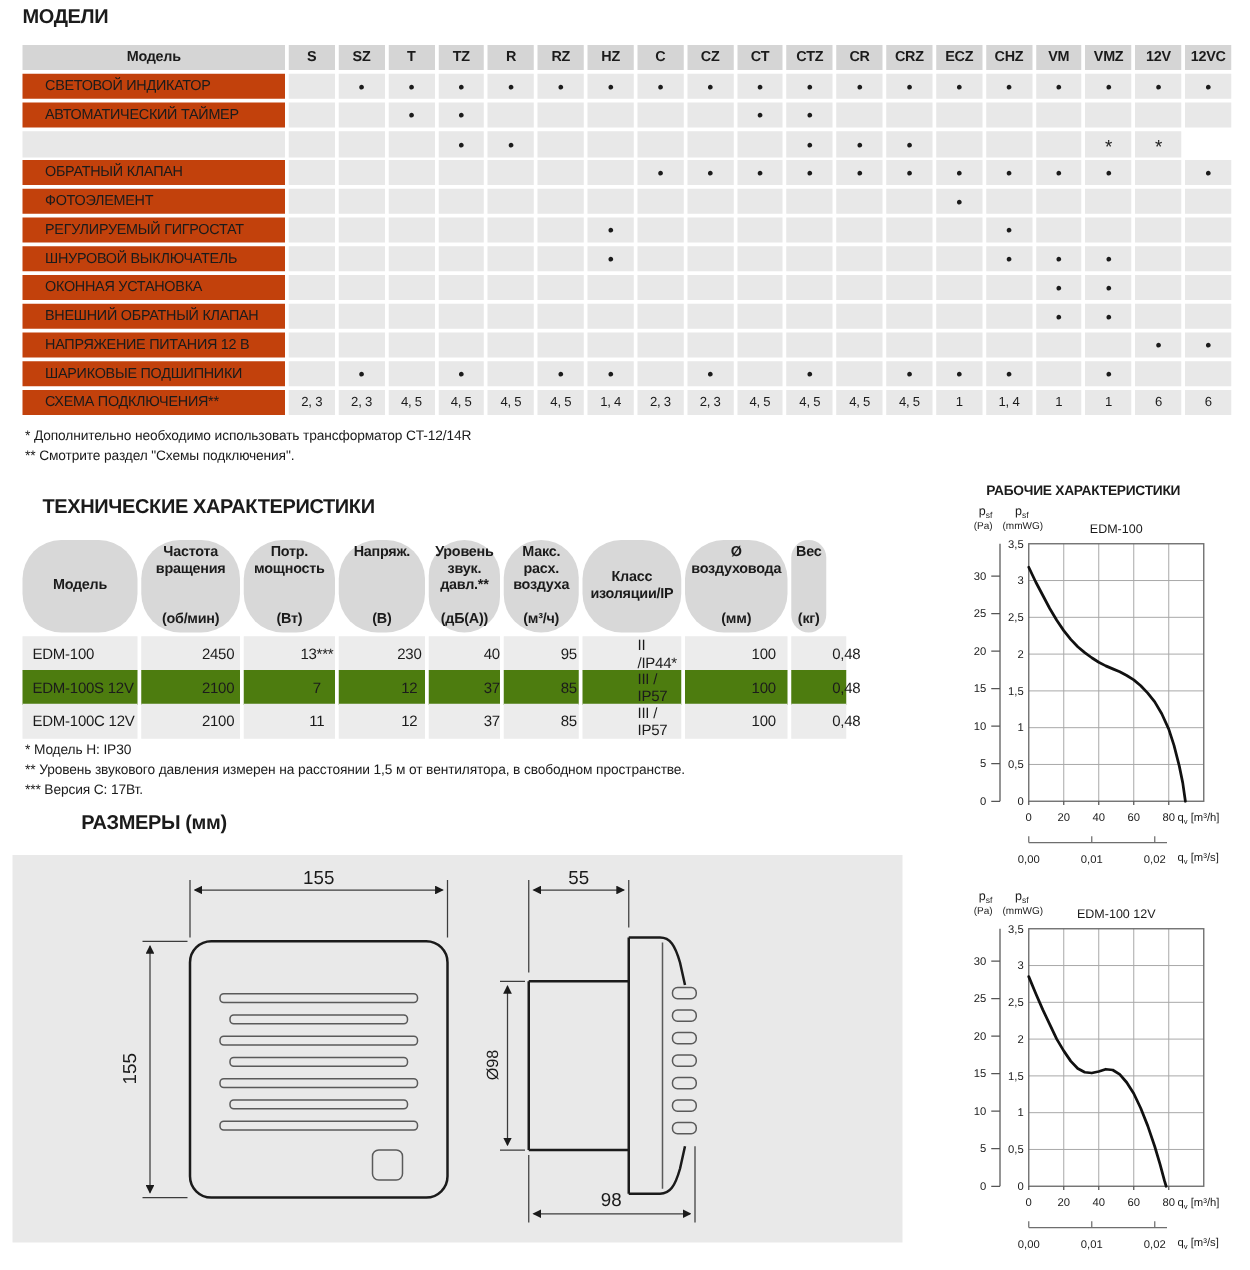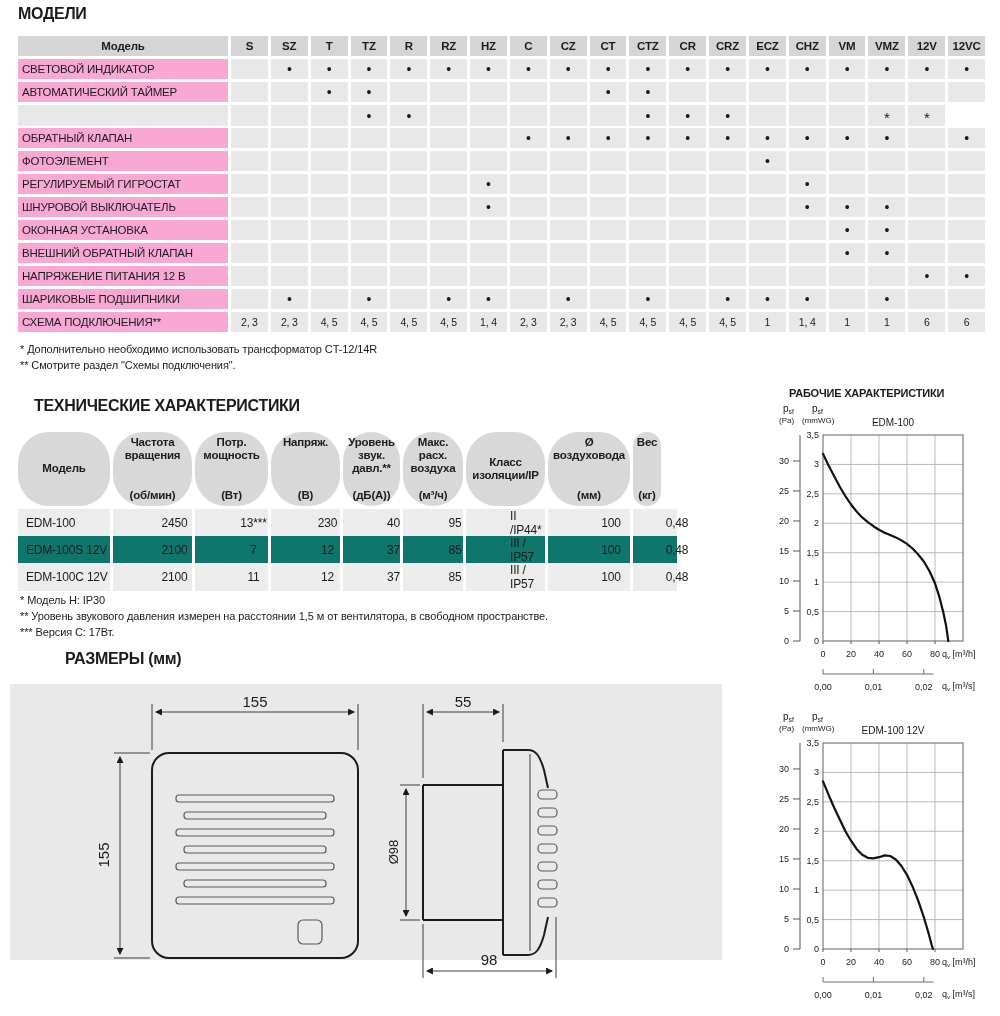--- a/index.html
+++ b/index.html
@@ -4,39 +4,39 @@
 <style>
   html,body{margin:0;padding:0;background:#fff;}
   body{font-family:"Liberation Sans",sans-serif;color:#1b1b1b;}
   .page{position:relative;width:1000px;height:1016px;background:#fff;overflow:hidden;}
   .h1{position:absolute;font-weight:bold;font-size:16px;letter-spacing:-0.3px;white-space:nowrap;}
   
   #models-table{position:absolute;left:18px;top:36px;width:967px;display:flex;flex-direction:column;gap:3px;}
   .mrow{display:grid;grid-template-columns:210px repeat(19,1fr);gap:3px;height:20px;}
   .mrow>div{display:flex;align-items:center;justify-content:center;background:#e8e8e8;font-size:11px;letter-spacing:-0.2px;}
   .mrow.hdr>div{background:#d5d5d5;font-weight:bold;font-size:11.5px;}
-  .mrow>div.lab{justify-content:flex-start;padding-left:4px;background:#f9a8d4;font-size:11.5px;white-space:nowrap;overflow:hidden;}
+  .mrow>div.lab{justify-content:flex-start;padding-left:18px;background:#c2410c;font-size:11.5px;white-space:nowrap;overflow:hidden;}
   .mrow.hdr>div.lab{justify-content:center;padding-left:0;background:#d5d5d5;}
   .mrow>div.dot{font-size:14px;}
   .mrow>div.ast{font-size:15px;padding-top:4px;}
   .mrow>div.val{font-size:10.5px;}
   
   .fnotes{position:absolute;font-size:11px;line-height:16px;letter-spacing:-0.1px;}
   
   #specs-table{position:absolute;left:18px;top:432px;display:flex;flex-direction:column;gap:3px;}
   .srow{display:grid;grid-template-columns:92px 79px 73px 69px 57px 60px 79px 82px 28px;gap:3px;}
   .srow.shdr{height:74px;}
   .srow.shdr>div{background:#d8d8d8;display:flex;flex-direction:column;justify-content:space-between;text-align:center;font-weight:bold;font-size:11.5px;line-height:1.15;padding:4px 1px 4px;letter-spacing:-0.2px;border-radius:31px;}
   .srow.shdr>div.onlytitle{justify-content:center;}
   .srow.r{height:24px;}
   .srow.r>div{background:#ececec;display:flex;align-items:center;justify-content:center;font-size:12px;letter-spacing:-0.2px;padding-left:44px;}
-  .srow.r.alt>div{background:#0f766e;}
+  .srow.r.alt>div{background:#4d7c0f;}
   .srow.r>div:first-child{justify-content:flex-start;padding-left:8px;}
   
-  #dims-panel{position:absolute;left:10px;top:684px;width:712px;height:276px;background:#e9e9e9;}
+  #dims-panel{position:absolute;left:10px;top:684px;width:712px;height:310px;background:#e9e9e9;}
   .outline2{fill:none;stroke:#1b1b1b;stroke-width:2;stroke-linejoin:round;}
   .thin{fill:none;stroke:#5a5a5a;stroke-width:1.2;}
   .dim{fill:none;stroke:#3c3c3c;stroke-width:1;}
   .dimtxt{font-size:15px;fill:#1b1b1b;font-family:"Liberation Sans",sans-serif;}
   .dimtxt2{font-size:13px;fill:#1b1b1b;font-family:"Liberation Sans",sans-serif;}
   
   #charts-heading{position:absolute;left:789px;top:387px;font-size:11px;font-weight:bold;letter-spacing:-0.2px;}
   #chart1{position:absolute;left:755px;top:398px;}
   #chart2{position:absolute;left:755px;top:706px;}
   svg text{font-family:"Liberation Sans",sans-serif;fill:#1b1b1b;}

